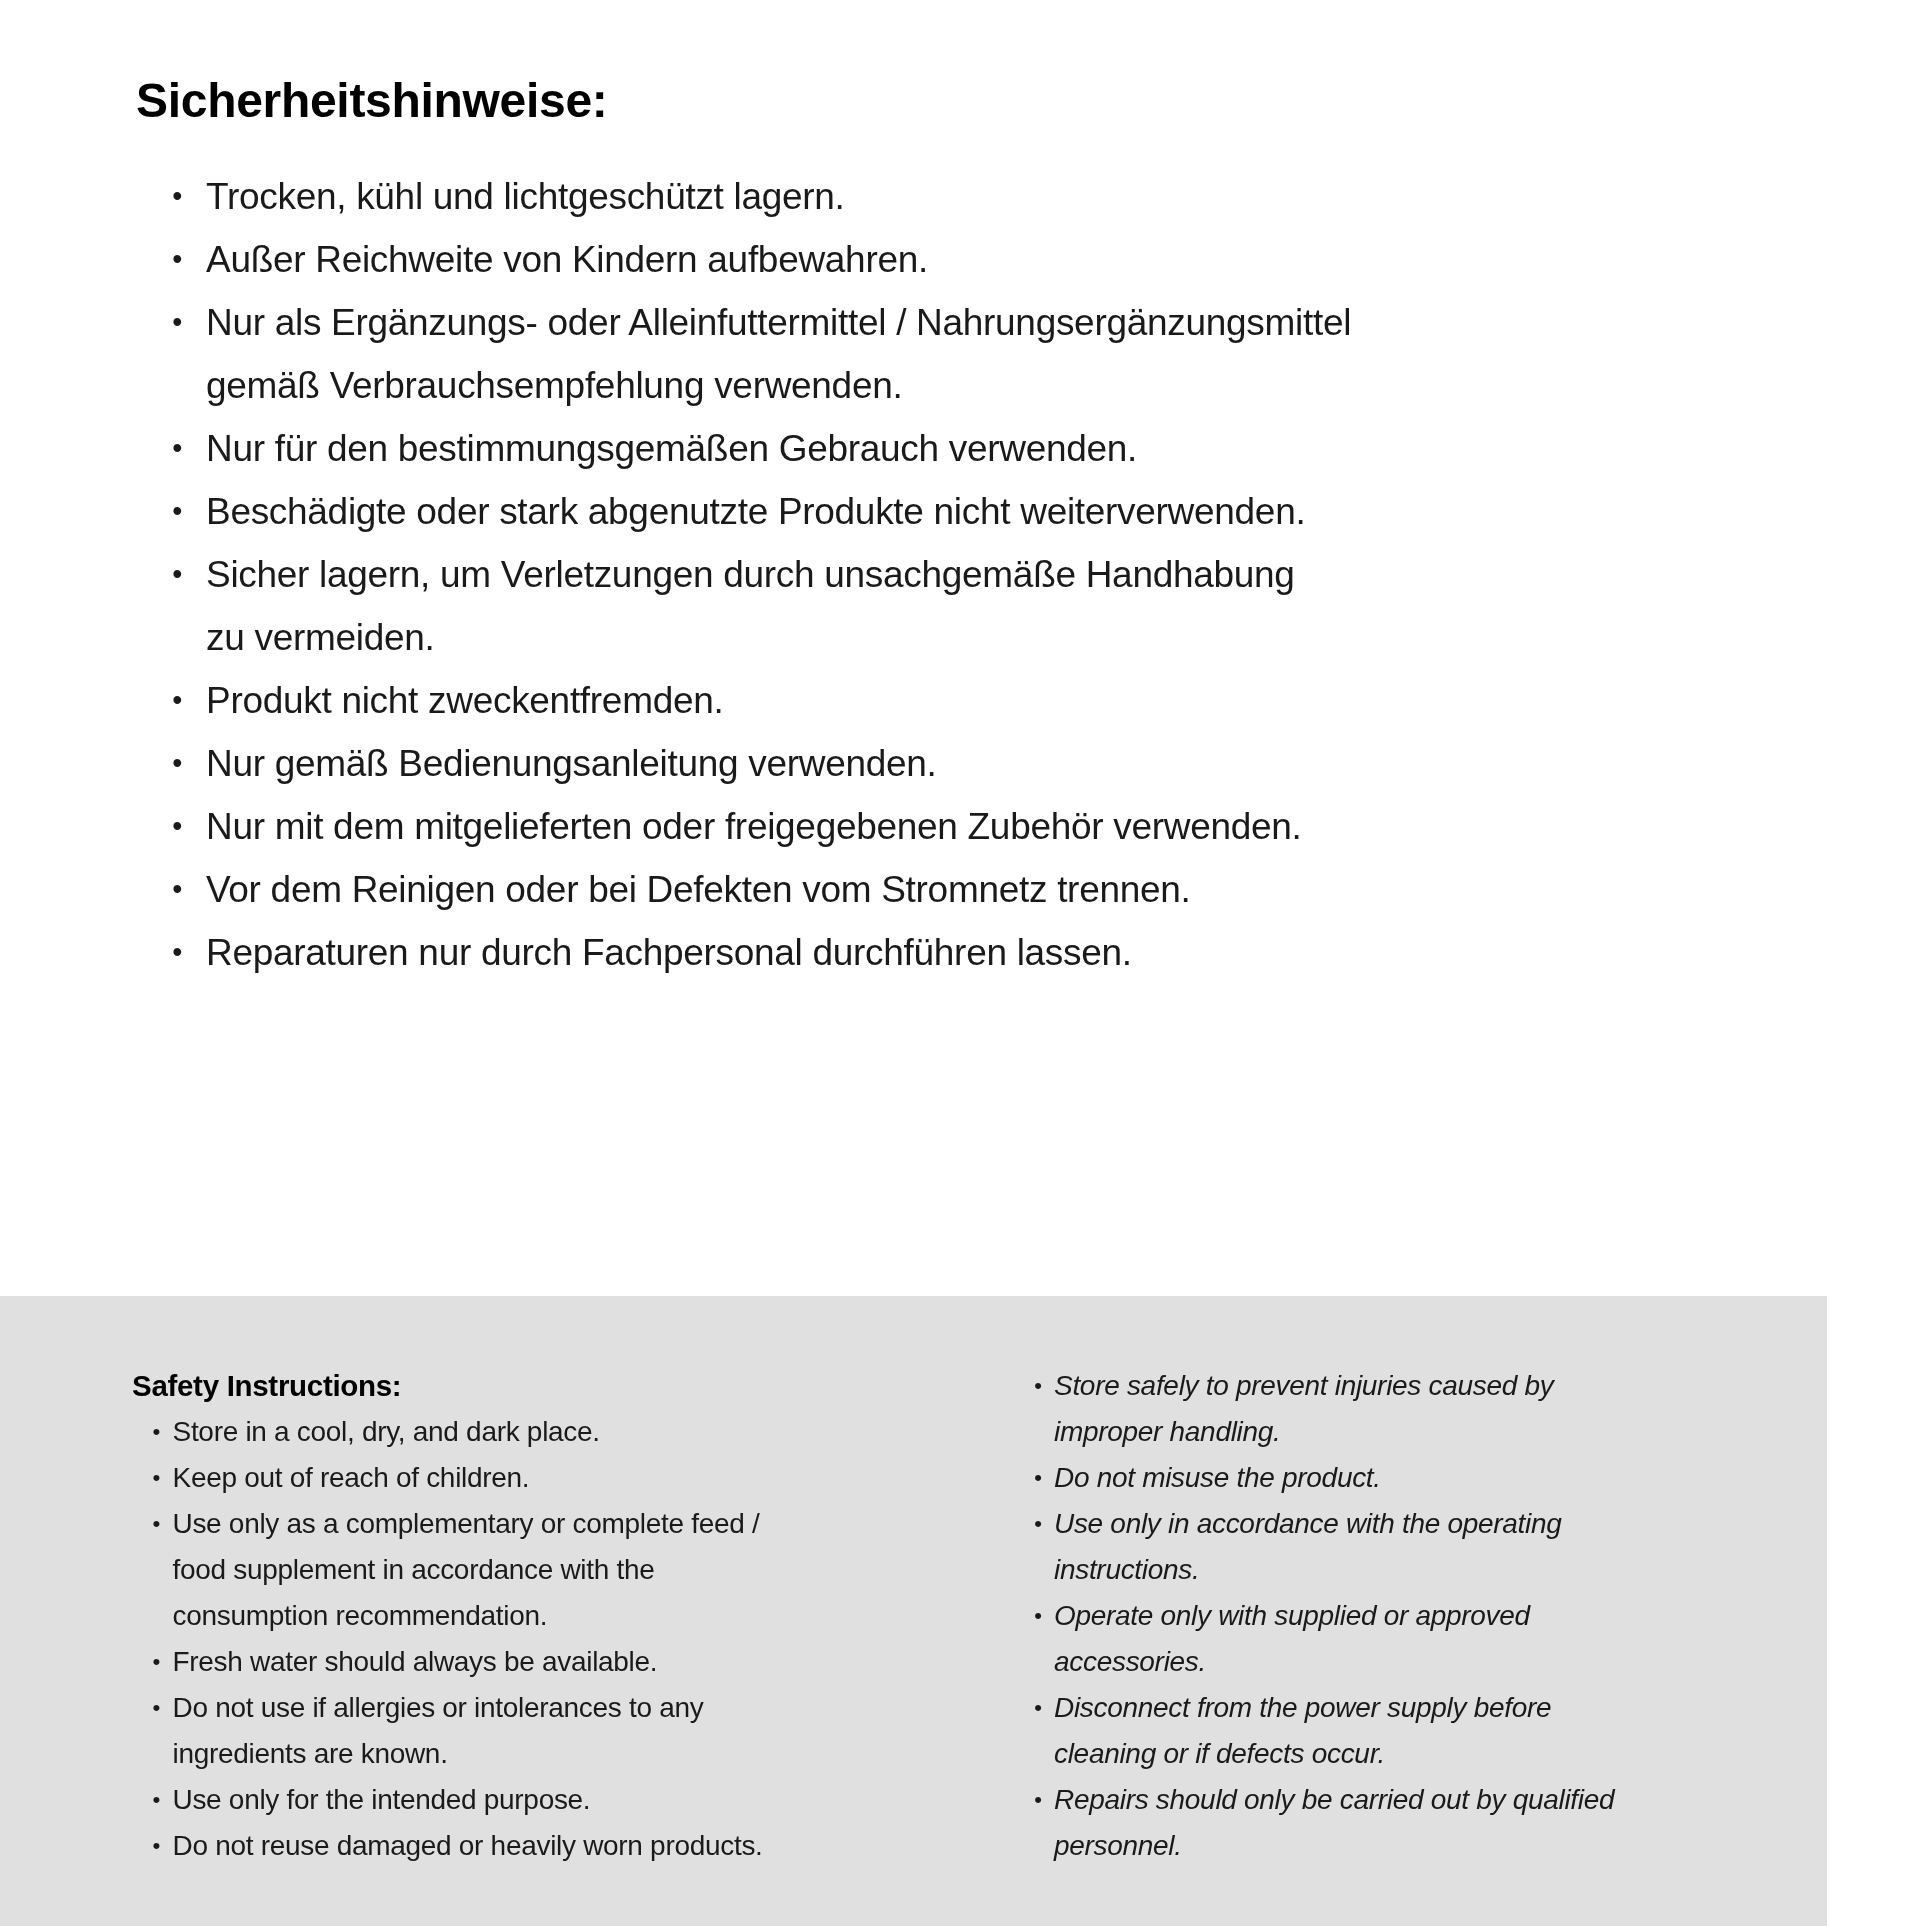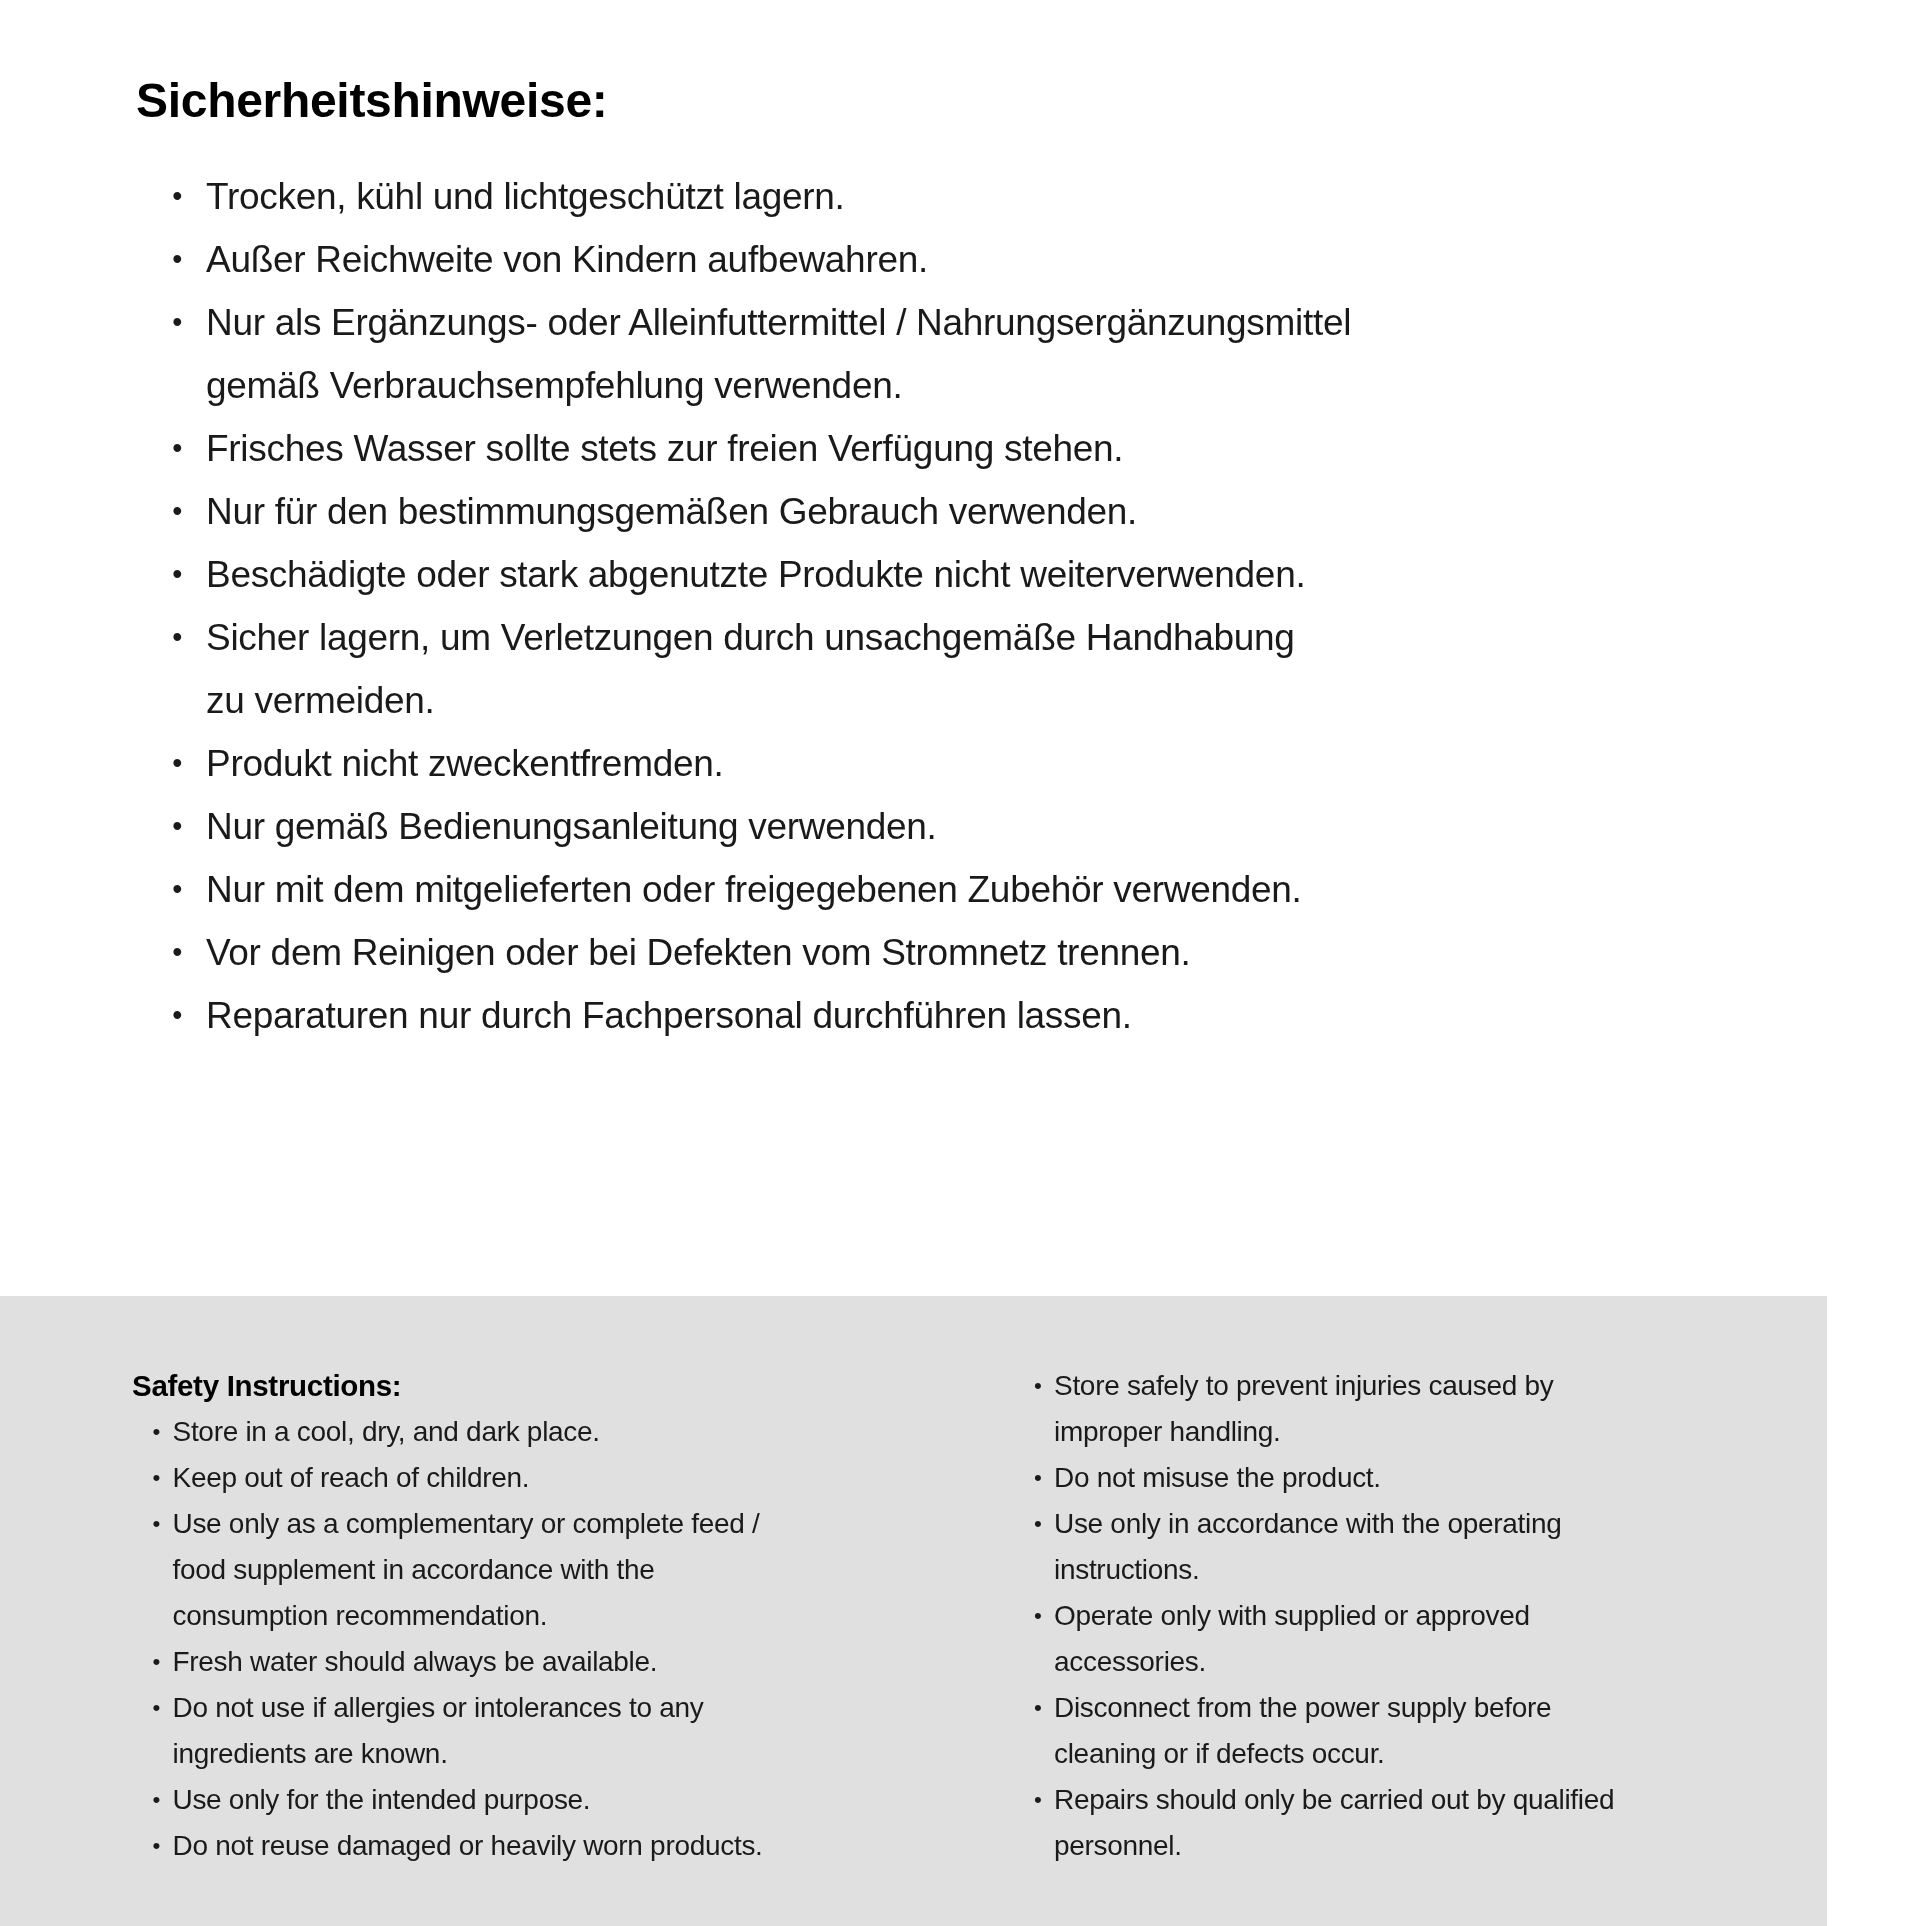--- a/index.html
+++ b/index.html
@@ -78,21 +78,21 @@
     font-weight: 700;
     color: #000;
   }
   .en-list {
     list-style: none;
     margin: 0;
     padding: 0 0 0 20.5px;
     font-size: 28px;
     line-height: 46px;
   }
-  .en-col-right .en-list { padding-left: 0; }
+  .en-col-right .en-list { padding-left: 0; font-style: italic; }
   .en-list li {
     position: relative;
     padding-left: 20px;
     white-space: pre-line;
   }
   .en-list li::before {
     content: "\2022";
     position: absolute;
     left: 0;
     top: 0;
@@ -105,21 +105,20 @@
 
 <div class="page">
 
   <section class="de-section">
     <h1 class="de-title">Sicherheitshinweise:</h1>
     <ul class="de-list">
         <li>Trocken, kühl und lichtgeschützt lagern.</li>
         <li>Außer Reichweite von Kindern aufbewahren.</li>
         <li>Nur als Ergänzungs- oder Alleinfuttermittel / Nahrungsergänzungsmittel
 gemäß Verbrauchsempfehlung verwenden.</li>
-        <li>Frisches Wasser sollte stets zur freien Verfügung stehen.</li>
         <li>Nur für den bestimmungsgemäßen Gebrauch verwenden.</li>
         <li>Beschädigte oder stark abgenutzte Produkte nicht weiterverwenden.</li>
         <li>Sicher lagern, um Verletzungen durch unsachgemäße Handhabung
 zu vermeiden.</li>
         <li>Produkt nicht zweckentfremden.</li>
         <li>Nur gemäß Bedienungsanleitung verwenden.</li>
         <li>Nur mit dem mitgelieferten oder freigegebenen Zubehör verwenden.</li>
         <li>Vor dem Reinigen oder bei Defekten vom Stromnetz trennen.</li>
         <li>Reparaturen nur durch Fachpersonal durchführen lassen.</li>
       </ul>

